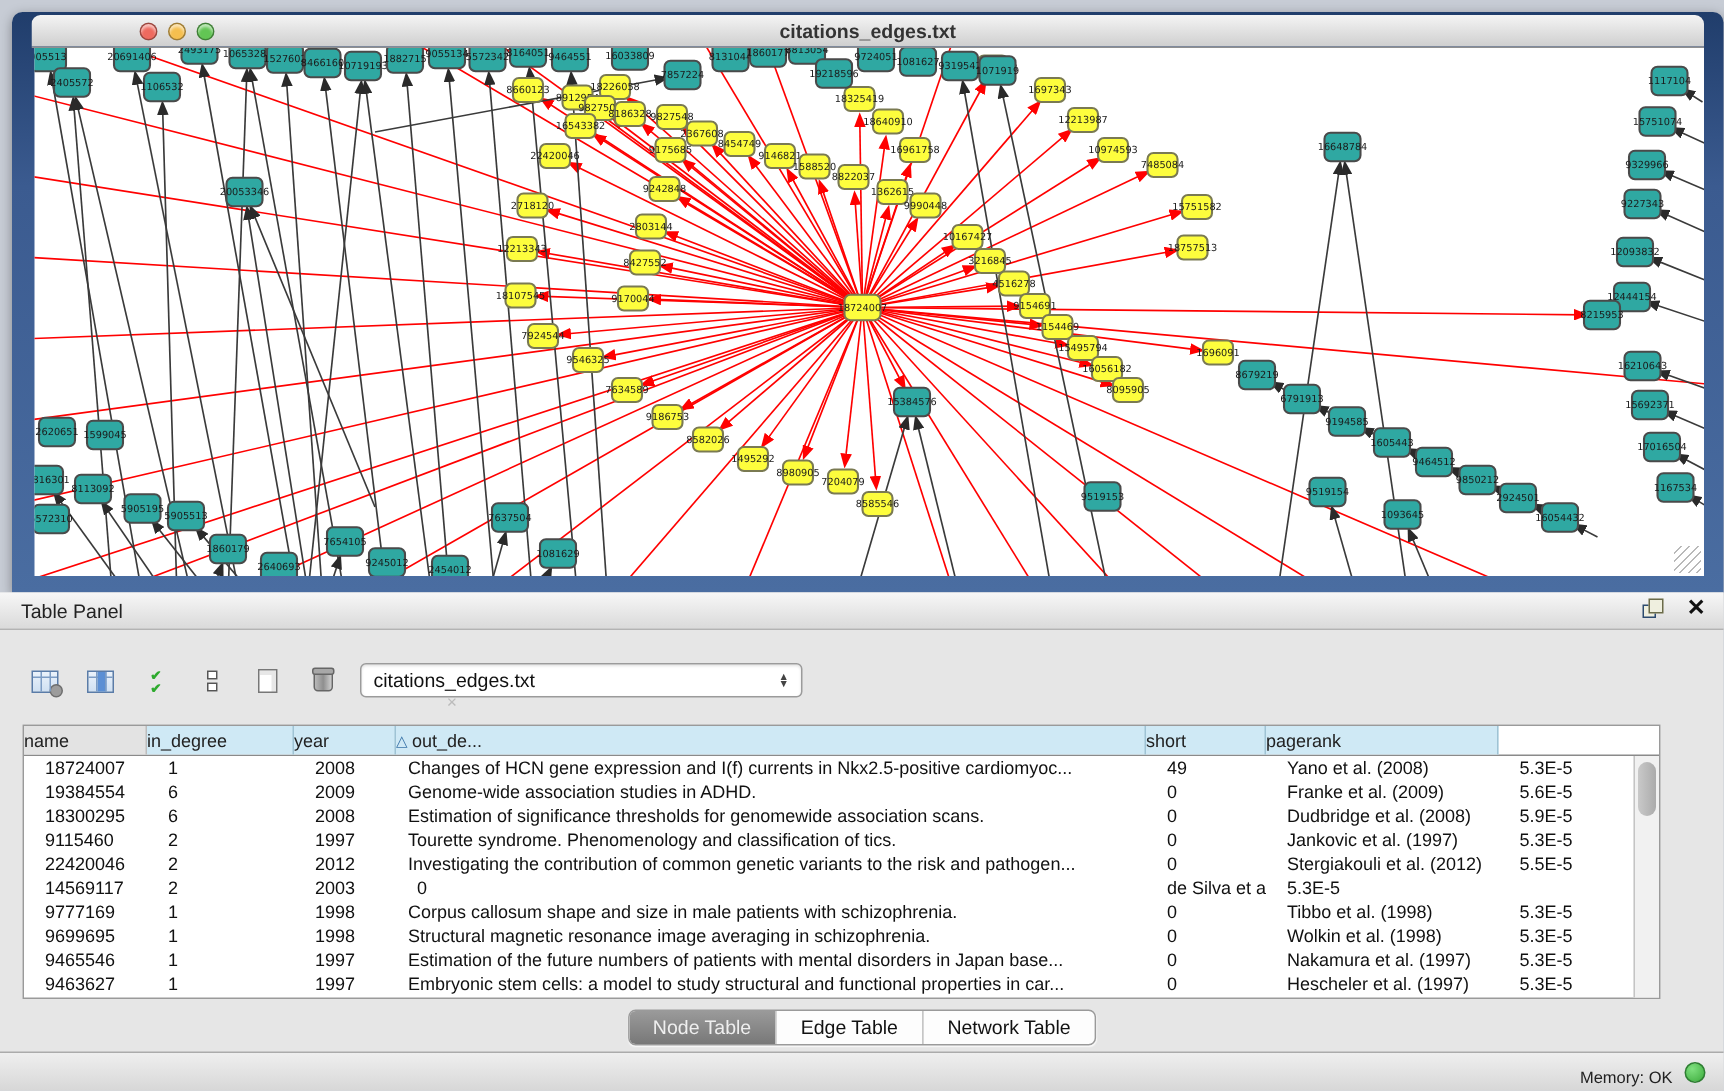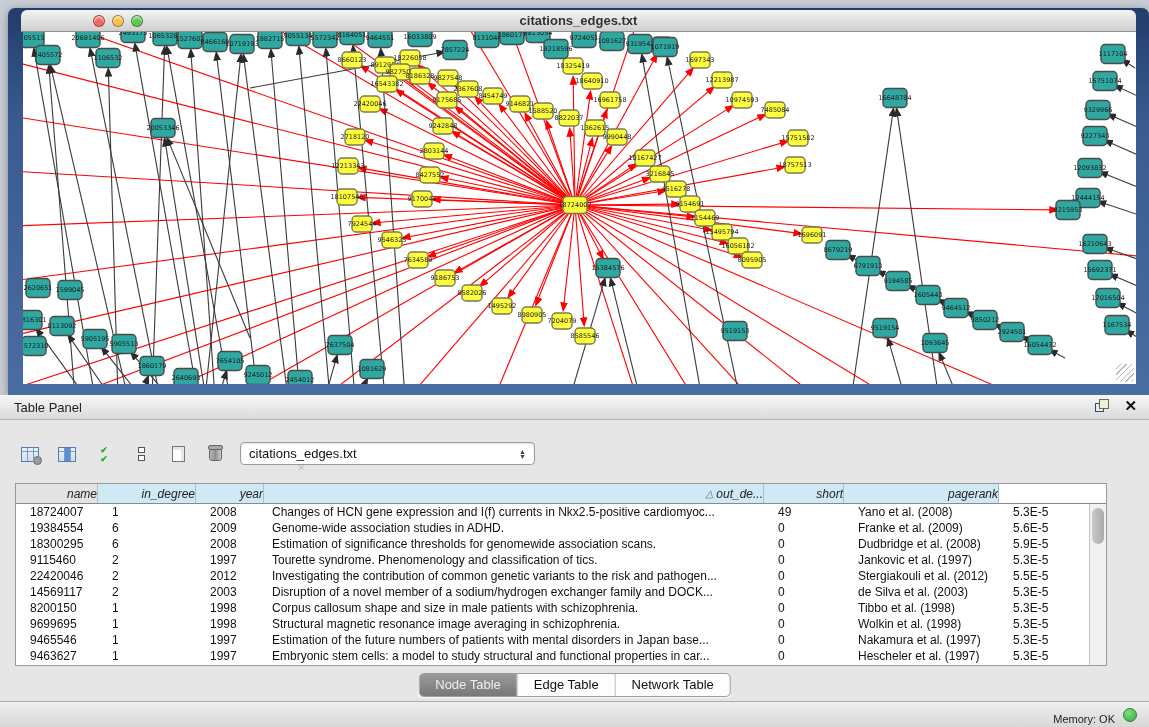--- a/index.html
+++ b/index.html
@@ -44,21 +44,21 @@
     border:1px solid #9b9b9b; border-radius:4px; font-size:13px; color:#111;
     display:flex; align-items:center; padding:0 8px; box-shadow:inset 0 1px 2px rgba(0,0,0,.12); }
   .combo .arrows { margin-left:auto; display:flex; flex-direction:column; line-height:5px;
     font-size:7px; color:#444; }
 
   .table-wrap { position:absolute; left:15px; top:88px; width:1092px; height:183px;
     background:#fff; border:1px solid #9a9a9a; }
   .thead, .trow { display:grid; grid-template-columns:82px 98px 68px 500px 80px 155px 87px; }
   .thead { height:20px; border-bottom:1px solid #8a8a8a; }
   .th { background:#cfe9f5; border-right:1px solid #9fc3d4; font-size:12px; color:#222;
-    display:flex; align-items:center; justify-content:flex-end; gap:3px; overflow:hidden; white-space:nowrap;font-style:italic; }
+    display:flex; align-items:center; justify-content:flex-start; gap:3px; overflow:hidden; white-space:nowrap; }
   .th.gray { background:#e3e3e3; border-right:1px solid #bdbdbd; }
   .sort-tri { color:#3a74a8; font-size:10px; }
   .tbody { position:absolute; left:0; top:20px; right:17px; bottom:0; overflow:hidden; }
   .trow { height:16px; }
   .td { font-size:12px; color:#111; white-space:nowrap; overflow:hidden; padding:1px 4px 0 14px; }
   .td.title-cell { padding-left:8px; }
   .vscroll { position:absolute; right:0; top:20px; bottom:0; width:17px;
     background:#f1f1f1; border-left:1px solid #c4c4c4; }
   .vthumb { position:absolute; left:2px; top:4px; width:12px; height:36px;
     background:linear-gradient(90deg,#c9c9c9,#ababab); border-radius:6px; }
@@ -842,27 +842,26 @@
           <div class="td">2012</div>
           <div class="td title-cell">Investigating the contribution of common genetic variants to the risk and pathogen...</div>
           <div class="td">0</div>
           <div class="td">Stergiakouli et al. (2012)</div>
           <div class="td">5.5E-5</div>
         </div>
         <div class="trow">
           <div class="td">14569117</div>
           <div class="td">2</div>
           <div class="td">2003</div>
-          <div class="td title-cell">Disruption of a novel member of a sodium/hydrogen exchanger family and DOCK...</div>
           <div class="td">0</div>
           <div class="td">de Silva et al. (2003)</div>
           <div class="td">5.3E-5</div>
         </div>
         <div class="trow">
-          <div class="td">8200150</div>
+          <div class="td">9777169</div>
           <div class="td">1</div>
           <div class="td">1998</div>
           <div class="td title-cell">Corpus callosum shape and size in male patients with schizophrenia.</div>
           <div class="td">0</div>
           <div class="td">Tibbo et al. (1998)</div>
           <div class="td">5.3E-5</div>
         </div>
         <div class="trow">
           <div class="td">9699695</div>
           <div class="td">1</div>

